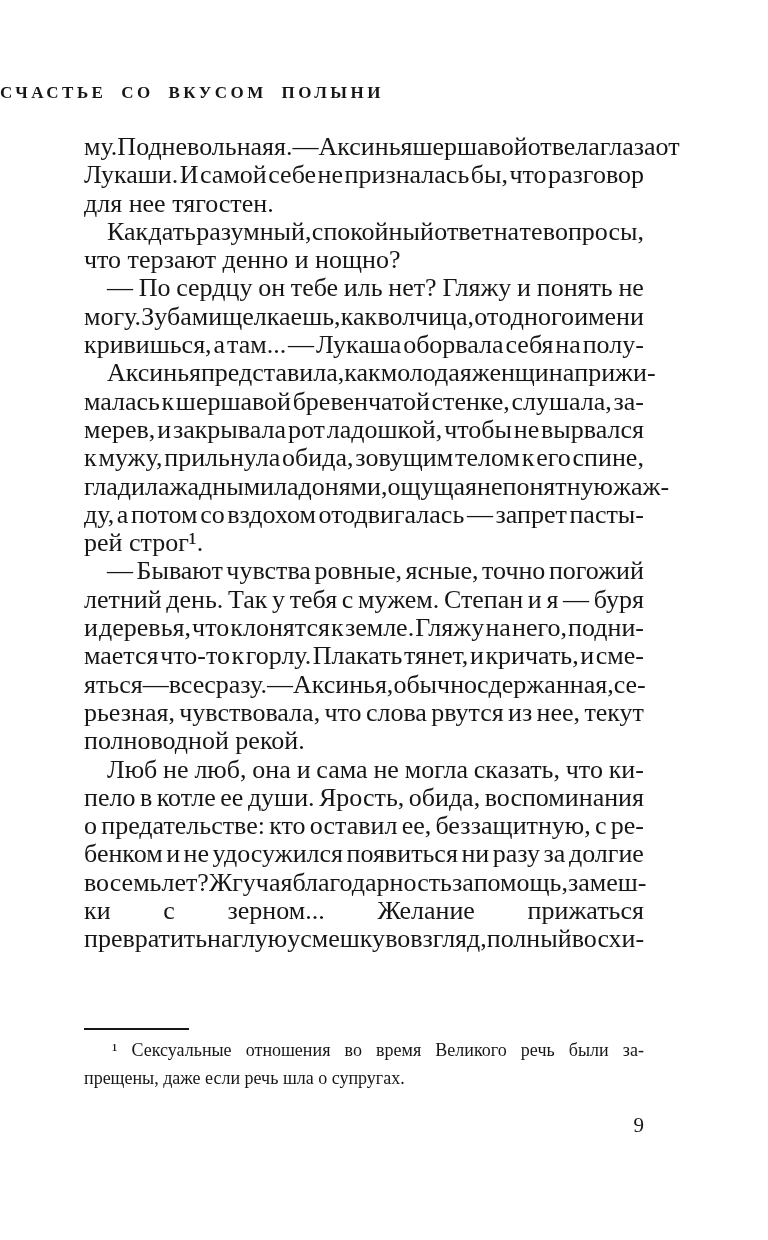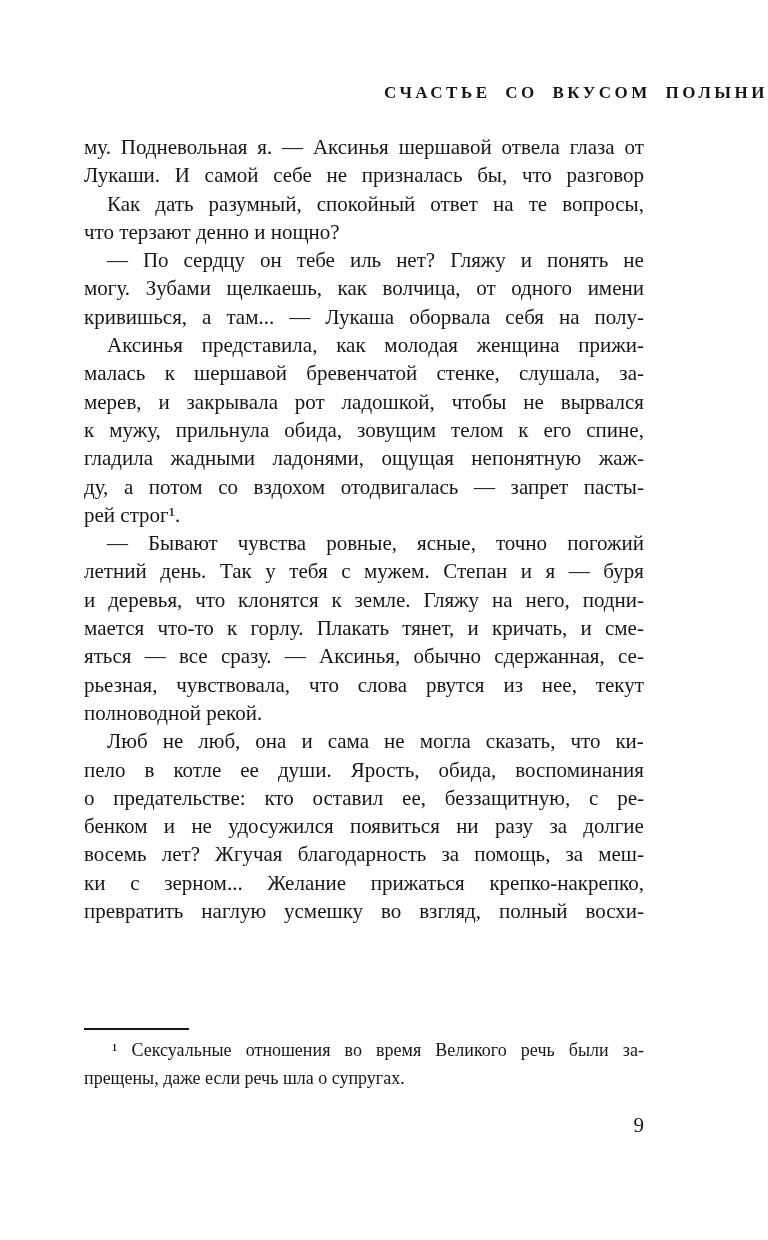--- a/index.html
+++ b/index.html
@@ -10,32 +10,32 @@
     height: 1240px;
     background: #ffffff;
     color: #161616;
     font-family: "Liberation Serif", "DejaVu Serif", serif;
     overflow: hidden;
   }
   .running-title {
     position: absolute;
     top: 83px; left: 0;
     width: 768px;
-    text-align: right;
+    text-align: left;
     font-size: 17px;
     font-weight: bold;
     letter-spacing: 3.5px;
     word-spacing: 7px;
     white-space: nowrap;
   }
   .body-text {
     position: absolute;
     top: 133px; left: 84px;
     width: 560px;
-    font-size: 21px;
+    font-size: 26px;
     line-height: 28.3px;
   }
   .paragraph { width: 100%; }
   .line { height: 28.3px; white-space: nowrap; }
   .line.fill { display: flex; justify-content: space-between; }
   .line.fill span { flex: 0 0 auto; white-space: pre; }
   .line.indent { padding-left: 23px; }
   .footnote-rule {
     position: absolute;
     top: 1028px; left: 84px;
@@ -82,20 +82,21 @@
           <span>Лукаши.</span>
           <span>И</span>
           <span>самой</span>
           <span>себе</span>
           <span>не</span>
           <span>призналась</span>
           <span>бы,</span>
           <span>что</span>
           <span>разговор</span>
         </div>
+        <div class="line">для нее тягостен.</div>
       </div>
       <div class="paragraph">
         <div class="line indent fill">
           <span>Как</span>
           <span>дать</span>
           <span>разумный,</span>
           <span>спокойный</span>
           <span>ответ</span>
           <span>на</span>
           <span>те</span>
@@ -324,21 +325,20 @@
           <span>помощь,</span>
           <span>за</span>
           <span>меш-</span>
         </div>
         <div class="line fill">
           <span>ки</span>
           <span>с</span>
           <span>зерном...</span>
           <span>Желание</span>
           <span>прижаться</span>
-          <span>крепко-накрепко,</span>
         </div>
         <div class="line fill">
           <span>превратить</span>
           <span>наглую</span>
           <span>усмешку</span>
           <span>во</span>
           <span>взгляд,</span>
           <span>полный</span>
           <span>восхи-</span>
         </div>

